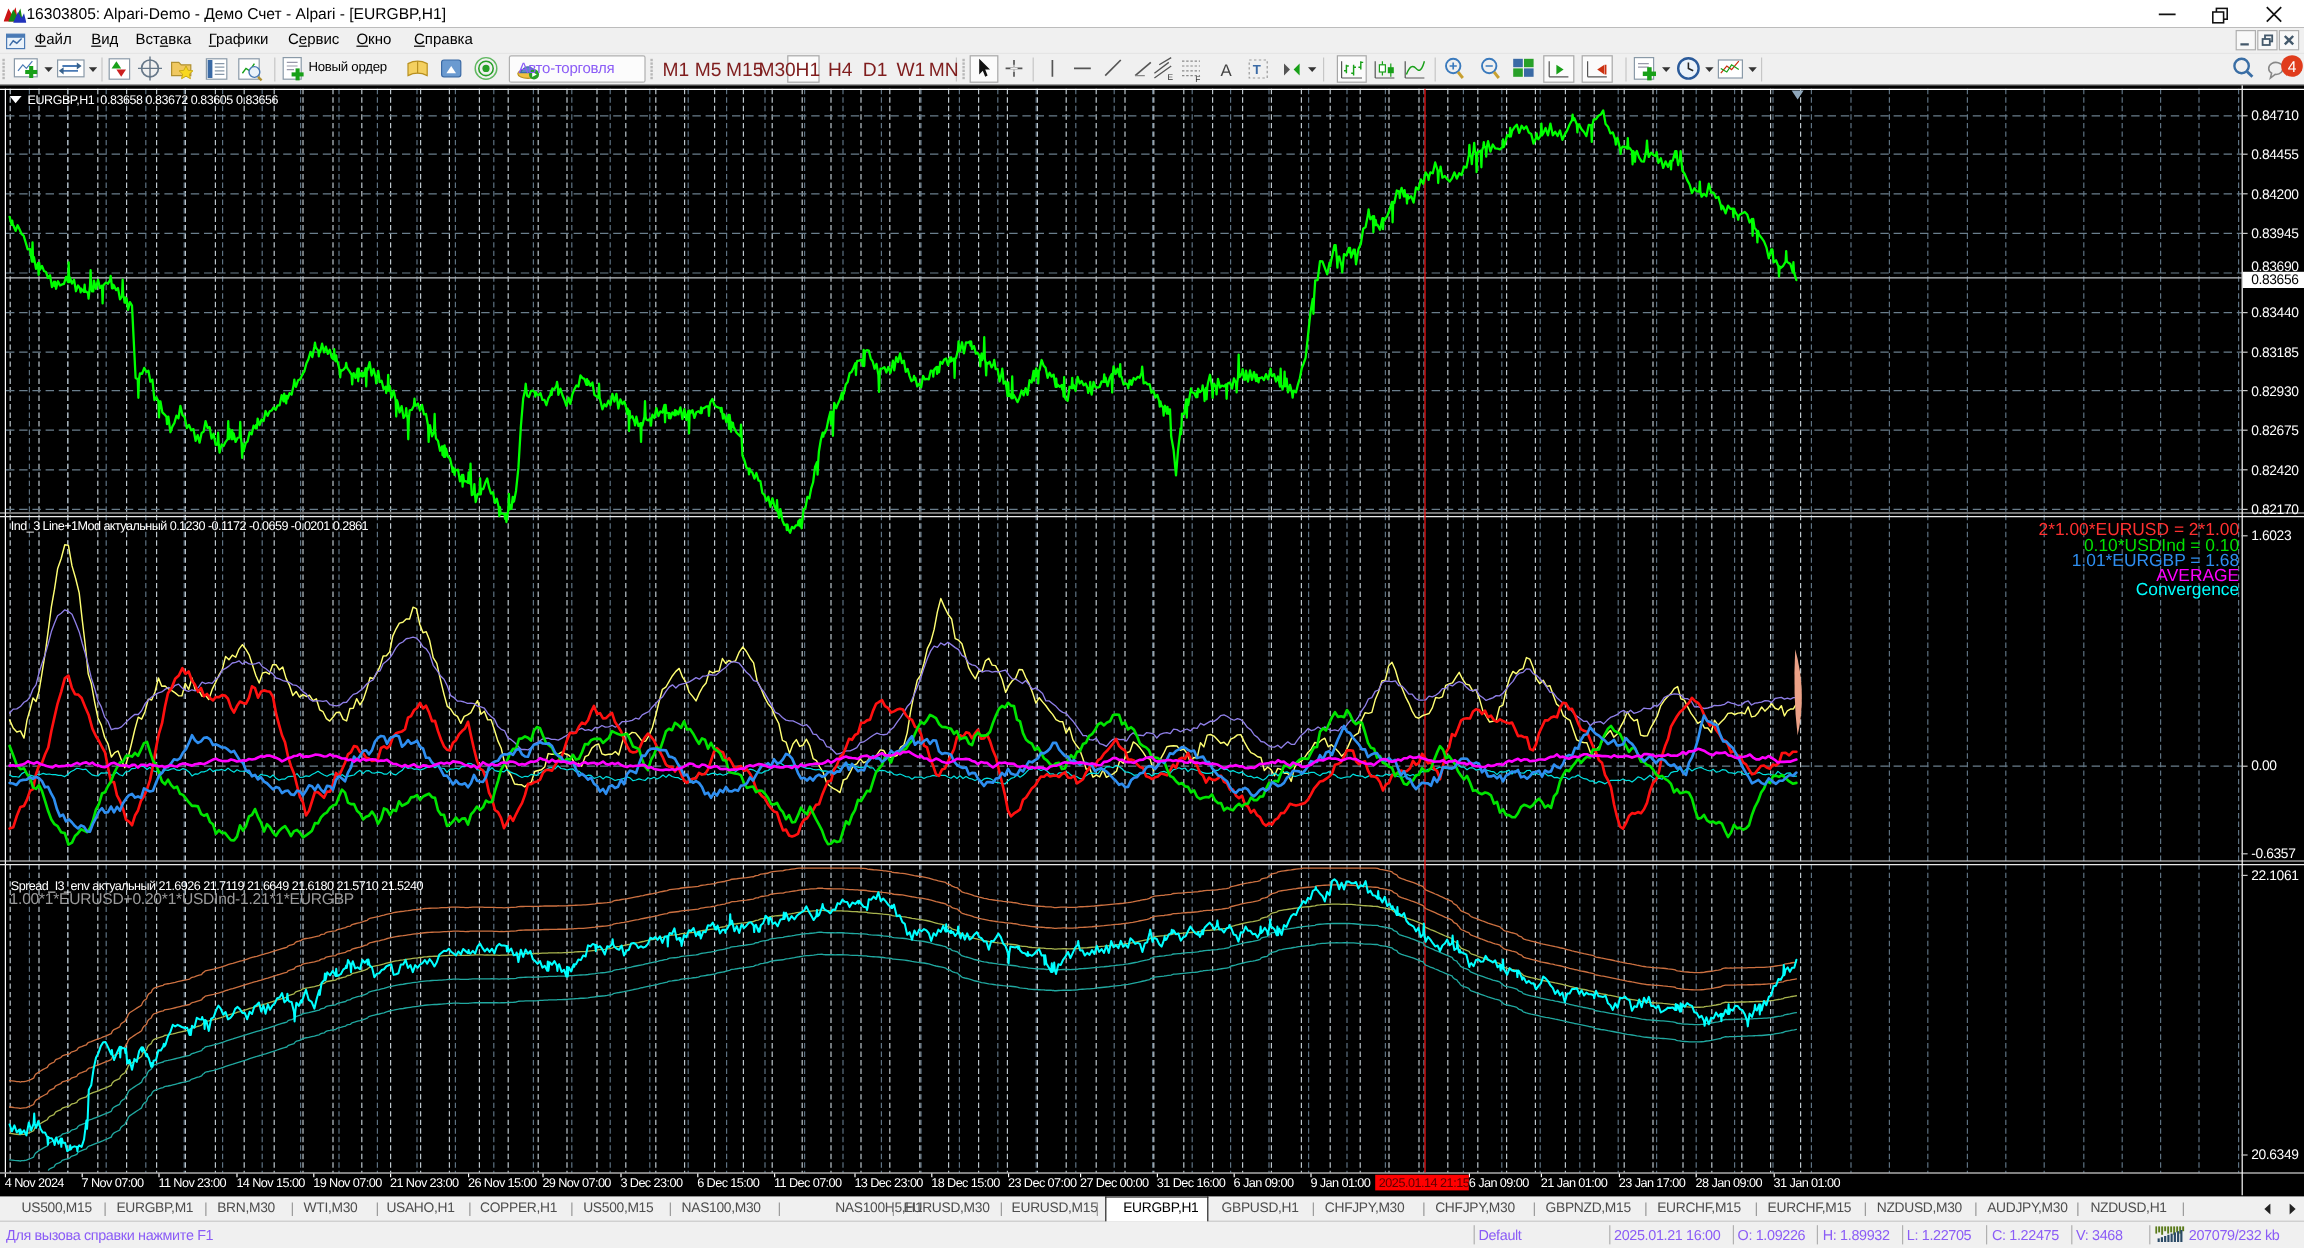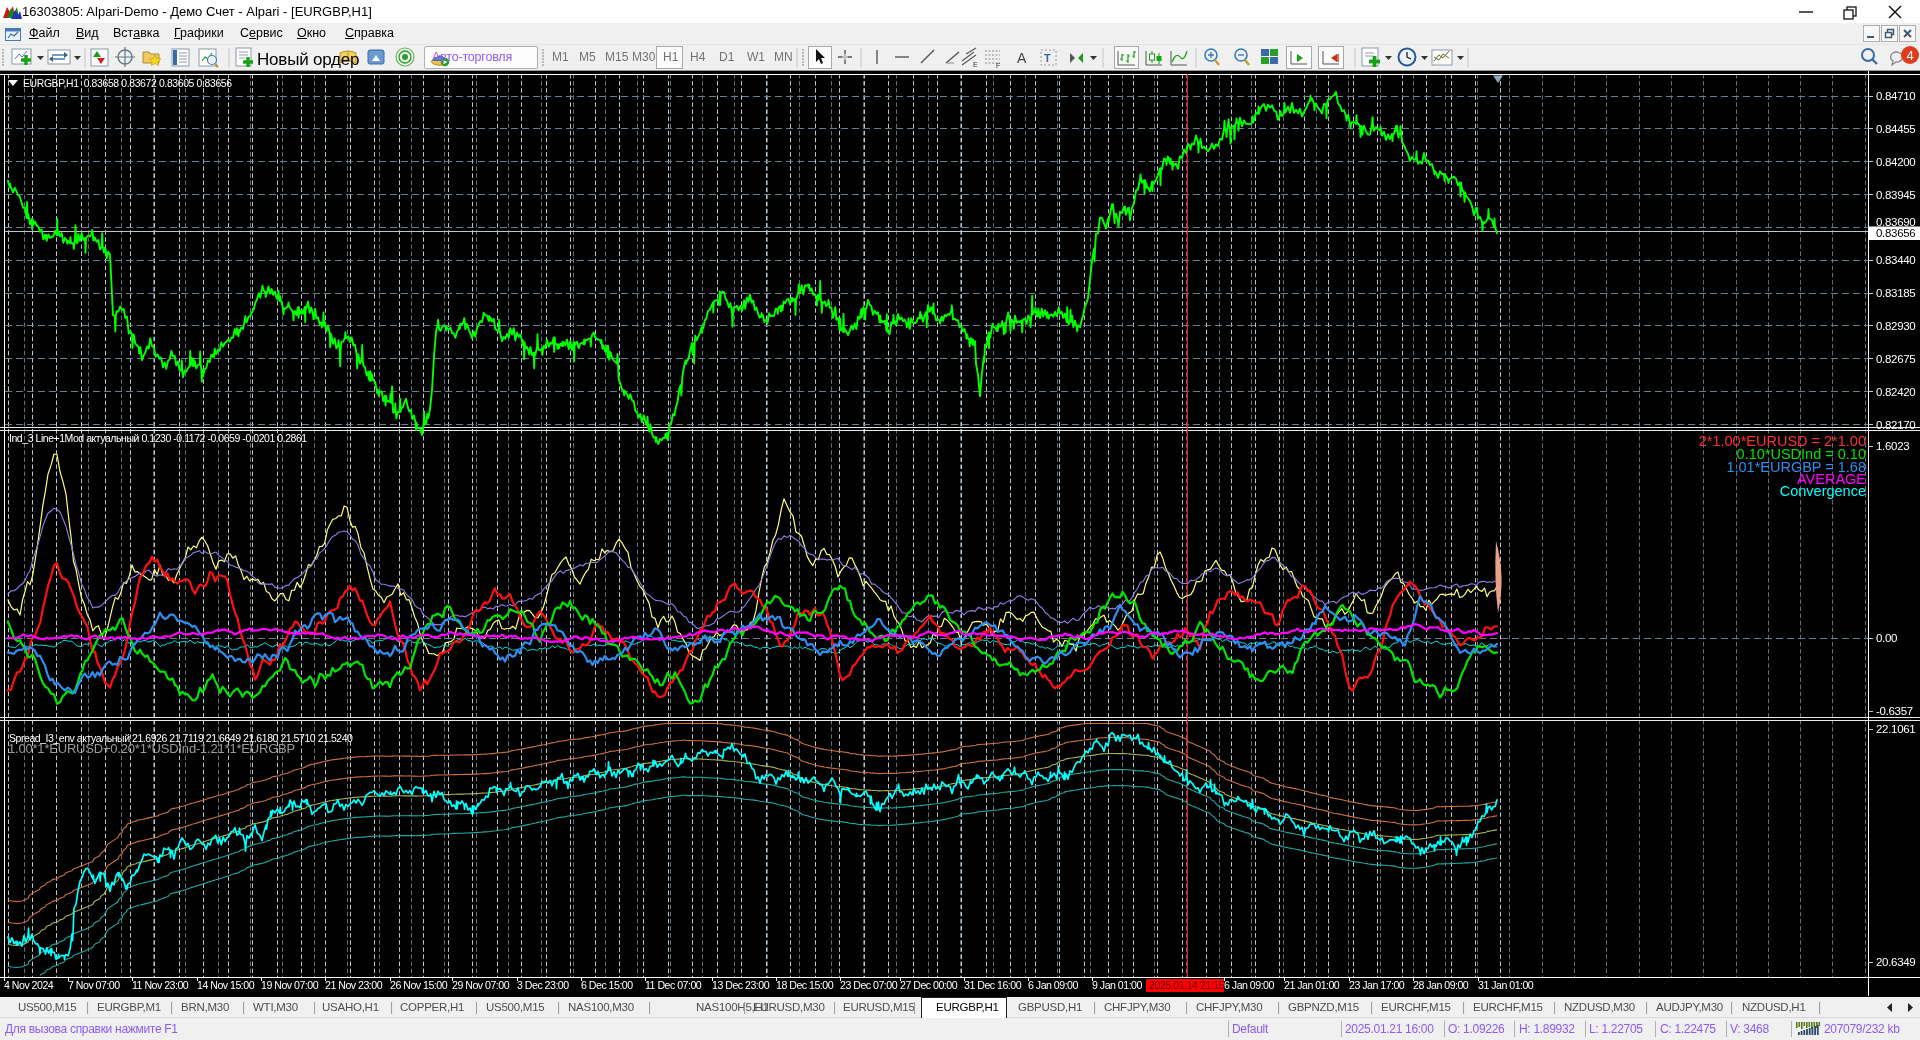--- a/index.html
+++ b/index.html
@@ -5,21 +5,21 @@
 .abs{position:absolute}
 .ax{font-size:11.5px;fill:#ffffff;letter-spacing:-0.3px;font-family:"Liberation Sans",sans-serif}
 .axb{font-size:11.5px;fill:#000000;letter-spacing:-0.3px;font-family:"Liberation Sans",sans-serif}
 .tax{font-size:10.6px;fill:#ffffff;letter-spacing:-0.5px;font-family:"Liberation Sans",sans-serif}
 .taxr{font-size:10.5px;fill:#5c0000;letter-spacing:-0.4px;font-family:"Liberation Sans",sans-serif}
 .pl{font-size:10.4px;fill:#ffffff;letter-spacing:-0.35px;font-family:"Liberation Sans",sans-serif}
 .pl2{font-size:10.5px;fill:#ffffff;letter-spacing:-0.45px;font-family:"Liberation Sans",sans-serif}
 .pl3{font-size:13px;fill:#9a9a9a;letter-spacing:-0.2px;font-family:"Liberation Sans",sans-serif}
 .fl{font-size:14.5px;font-family:"Liberation Sans",sans-serif}
 .mi{position:absolute;top:0;font-size:12.5px;color:#000}
-.tf{position:absolute;top:5px;font-size:12px;color:#737373}
+.tf{position:absolute;top:5px;font-size:16px;color:#7f1d1d}
 .tabt{position:absolute;top:3.5px;font-size:11.5px;color:#4e4e4e;letter-spacing:-0.25px}
 .tsep{position:absolute;top:3px;font-size:12px;color:#999}
 .st{position:absolute;top:4px;font-size:12px;color:#8b5cf6;letter-spacing:-0.3px}
 .ssep{position:absolute;top:3px;width:1px;height:16px;background:#b0b0b0}
 </style></head><body>
 
 <svg class="abs" style="left:0;top:0" width="1920" height="1040">
 <rect x="0" y="71" width="1920" height="926" fill="#000000"></rect>
 <line x1="24.5" y1="74" x2="24.5" y2="977" stroke="#5d7181" stroke-width="1" stroke-dasharray="4.5,2.6"></line>
 <line x1="56.5" y1="74" x2="56.5" y2="977" stroke="#5d7181" stroke-width="1" stroke-dasharray="4.5,2.6"></line>
@@ -435,21 +435,21 @@
       <path d="M1434,16 l5,-6 4,3 6,-7" stroke="#cc3010" fill="none"></path>
       <path d="M1434,12 l5,3 4,-6 6,4" stroke="#18a018" fill="none"></path>
       <path d="M1457,11 L1464,11 L1460.5,15 Z" fill="#333"></path>
       <line x1="1468" y1="3" x2="1468" y2="23" stroke="#c6c6c6" stroke-width="1"></line>
       <circle cx="1868" cy="10" r="6" fill="none" stroke="#3a6ea5" stroke-width="2"></circle>
       <line x1="1872.5" y1="14.5" x2="1877" y2="19" stroke="#3a6ea5" stroke-width="2.4"></line>
       <path d="M1893,8 a6,5 0 1 1 3,9 l-4,3 1,-4 a6,5 0 0 1 0,-8 Z" fill="none" stroke="#888" stroke-width="1.3"></path>
       <circle cx="1910" cy="10" r="9" fill="#e03c1c"></circle>
       <text x="1906.5" y="15" font-size="13" fill="#fff" font-family="Liberation Sans">4</text>
     </svg>
-<div class="abs" style="left:257px;top:5px;font-size:17px;letter-spacing:-0.2px;color:#000">Новый ордер</div>
+<div class="abs" style="left:257px;top:5px;font-size:11px;letter-spacing:-0.2px;color:#000">Новый ордер</div>
 <div class="abs" style="left:424px;top:1px;width:114px;height:23px;background:#fcfcfc;border:1px solid #b0b0b0;border-radius:2px">
       <svg style="position:absolute;left:5px;top:2px" width="22" height="19">
         <ellipse cx="10" cy="12.5" rx="8.5" ry="3.8" fill="#f0c040" stroke="#b89020"></ellipse>
         <path d="M3.5,11.5 q6.5,-9.5 13,0 Z" fill="#5a8ac0" stroke="#3a6aa5"></path>
         <circle cx="15" cy="13" r="4.2" fill="#28a028"></circle>
         <path d="M13.5,10.8 l3.8,2.2 -3.8,2.2 Z" fill="#fff"></path>
       </svg>
     </div>
 <div class="abs" style="left:432px;top:5px;font-size:12.5px;letter-spacing:-0.2px;color:#8b5cf6">Авто-торговля</div>
 <div class="tf" style="left:552px">M1</div>

